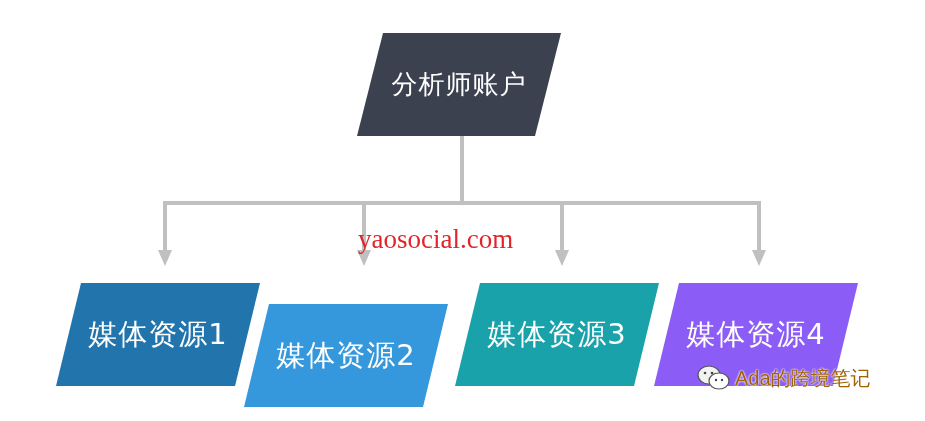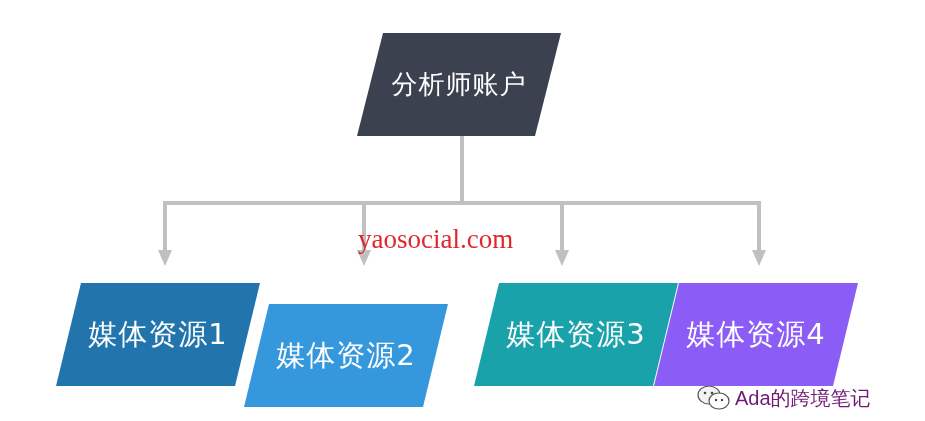--- a/index.html
+++ b/index.html
@@ -8,21 +8,21 @@
     .canvas { position: absolute; left: 0; top: 0; width: 925px; height: 421px; padding-left: 48px; }
     .node { position: absolute; display: flex; align-items: center; justify-content: center;
             color: #ffffff; font-size: 29px; letter-spacing: 1px; }
     .root { left: 357px; top: 33px; width: 204px; height: 103px;
             clip-path: polygon(26px 0, 204px 0, 178px 103px, 0 103px); font-size: 26px; }
     .child { top: 283px; width: 204px; height: 103px;
              clip-path: polygon(25px 0, 204px 0, 179px 103px, 0 103px); }
     .watermark { position: absolute; left: 358px; top: 193px; color: #e0262b;
                  font-family: Liberation Serif, serif; font-size: 27px; margin-top: 31px; }
     .footer { position: absolute; left: 697px; top: 364px; display: flex; align-items: center; gap: 4px;
-              color: #701a75; font-size: 20px; text-shadow: 0 0 2px #ffffff, 0 0 2px #ffffff; margin-top: 20px; }
+              color: #a16207; font-size: 20px; text-shadow: 0 0 2px #ffffff, 0 0 2px #ffffff; }
     .footer .label { font-family: "Liberation Sans", sans-serif; }
   </style>
 </head>
 <body>
 
 <div class="canvas">
 
   <svg width="925" height="421" style="position:absolute;left:0;top:0;">
     <g fill="none" stroke="#c0c0c0" stroke-width="4">
       <line x1="462" y1="136" x2="462" y2="203"></line>
@@ -45,21 +45,21 @@
   </div>
 
   <div class="watermark">yaosocial.com</div>
 
   <div class="node child" style="left:56px;background:#2274ad;">
     <span>媒体资源1</span>
   </div>
   <div class="node child" style="left:244px;background:#3598dc;margin-top:21px;">
     <span>媒体资源2</span>
   </div>
-  <div class="node child" style="left:474px;background:#1aa2aa;">
+  <div class="node child" style="left:455px;background:#1aa2aa;">
     <span>媒体资源3</span>
   </div>
   <div class="node child" style="left:654px;background:#8b5cf6;">
     <span>媒体资源4</span>
   </div>
 
   <div class="footer">
     <svg width="34" height="28" viewBox="0 0 34 28">
       <ellipse cx="12" cy="11" rx="11" ry="9" fill="#f2f2f2" stroke="#555" stroke-width="1.2"></ellipse>
       <ellipse cx="22" cy="17" rx="10" ry="8" fill="#ffffff" stroke="#555" stroke-width="1.2"></ellipse>

